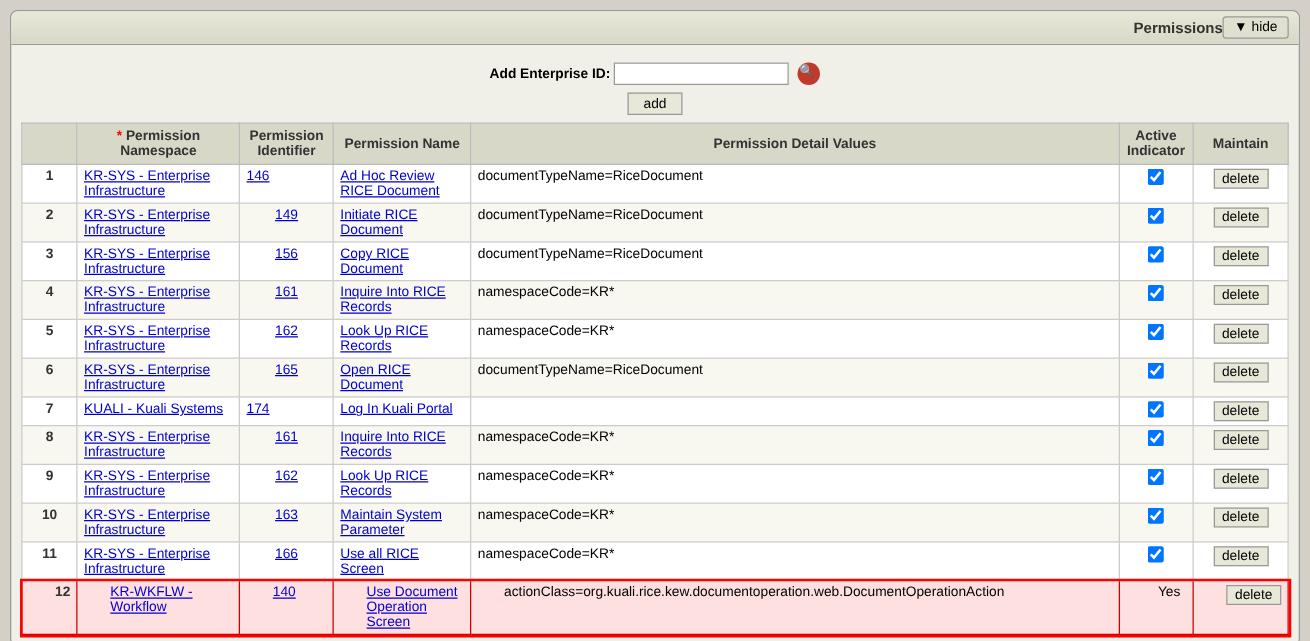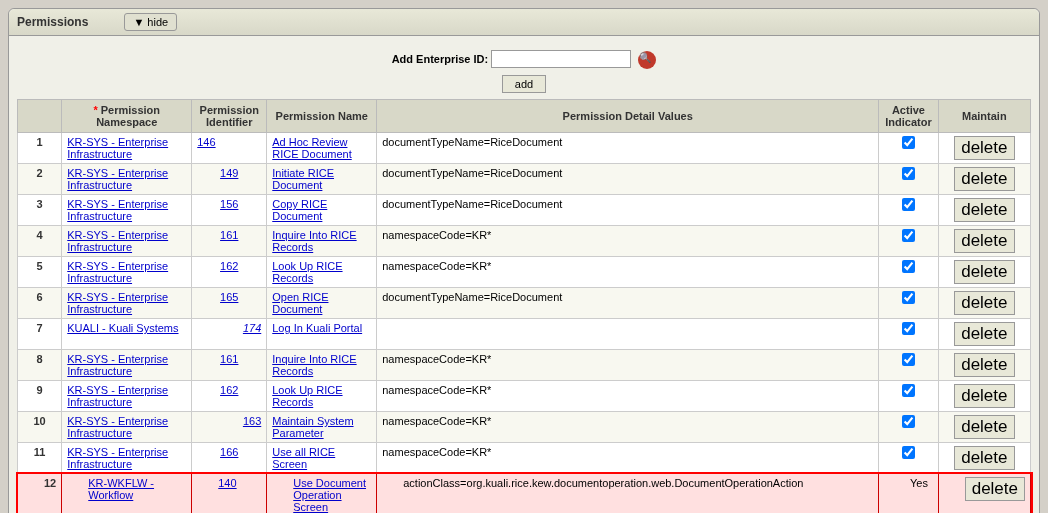--- a/index.html
+++ b/index.html
@@ -1,19 +1,19 @@
 <!DOCTYPE html>
 <html><head>
   <meta charset="utf-8">
   <style>
     * { box-sizing: border-box; margin: 0; padding: 0; }
     body { font-family: Arial, sans-serif; font-size: 11px; background: #d4d0c8; }
 
     .panel { background: #f0f0e8; border: 1px solid #999; border-radius: 6px; margin: 8px; padding: 0; }
-    .panel-header { background: linear-gradient(to bottom, #e8e8d8, #d8d8c8); border-bottom: 1px solid #999; padding: 4px 8px; border-radius: 6px 6px 0 0; display: flex; align-items: center; justify-content: flex-start; gap: 36px; }
+    .panel-header { background: linear-gradient(to bottom, #e8e8d8, #d8d8c8); border-bottom: 1px solid #999; padding: 4px 8px; border-radius: 6px 6px 0 0; display: flex; align-items: center; justify-content: flex-end; }
     .panel-title { font-weight: bold; font-size: 12px; color: #333; }
     .hide-btn { background: #e0e0d0; border: 1px solid #999; border-radius: 3px; padding: 2px 8px; font-size: 11px; cursor: pointer; }
 
     .panel-body { padding: 8px; }
 
     .add-permission-row { text-align: center; padding: 6px; }
     .add-permission-row label { font-weight: bold; font-size: 11px; }
     .add-permission-row input { border: 1px solid #999; padding: 2px 4px; font-size: 11px; width: 140px; }
     .search-btn { display: inline-block; width: 18px; height: 18px; background: #c0392b; border-radius: 50%; cursor: pointer; margin-left: 4px; vertical-align: middle; position: relative; }
     .search-btn::after { content: '🔍'; font-size: 10px; position: absolute; top: 1px; left: 1px; }
@@ -26,21 +26,21 @@
     td { border: 1px solid #ccc; padding: 3px 5px; vertical-align: top; background: #fff; }
     tr:nth-child(even) td { background: #f8f8f0; }
     td.num { text-align: center; font-weight: bold; color: #333; }
     td.link { color: #00c; text-decoration: underline; cursor: pointer; margin-top: 28px; }
 
     .req { color: red; }
 
     .checkbox-cell { text-align: center; }
     .checkbox-cell input[type=checkbox] { cursor: pointer; }
 
-    .delete-btn { background: #e8e8d8; border: 1px solid #999; padding: 1px 6px; font-size: 17px; cursor: pointer; }
+    .delete-btn { background: #e8e8d8; border: 1px solid #999; padding: 1px 6px; font-size: 11px; cursor: pointer; }
 
     tr.highlighted td { background: #ffe0e0 !important; border-color: #cc0000; padding-left: 26px; }
     tr.highlighted { outline: 2px solid red; }
   </style>
 </head>
 <body>
 
 <div class="panel">
   <div class="panel-header">
     <span class="panel-title">Permissions</span>
@@ -118,21 +118,21 @@
             <td class="link">KR-SYS - Enterprise Infrastructure</td>
             <td class="link" style="text-align: center;">165</td>
             <td class="link">Open RICE Document</td>
             <td>documentTypeName=RiceDocument</td>
             <td class="checkbox-cell"><input type="checkbox" checked="" style=""></td>
             <td class="checkbox-cell"><button class="delete-btn">delete</button></td>
           </tr>
           <tr>
             <td class="num">7</td>
             <td class="link">KUALI - Kuali Systems</td>
-            <td class="link" style="text-align: right; font-style: italic;">174</td>
+            <td class="link" style="text-align: left;">174</td>
             <td class="link">Log In Kuali Portal</td>
             <td></td>
             <td class="checkbox-cell"><input type="checkbox" checked="" style=""></td>
             <td class="checkbox-cell"><button class="delete-btn">delete</button></td>
           </tr>
           <tr>
             <td class="num">8</td>
             <td class="link">KR-SYS - Enterprise Infrastructure</td>
             <td class="link" style="text-align: center;">161</td>
             <td class="link">Inquire Into RICE Records</td>
@@ -145,21 +145,21 @@
             <td class="link">KR-SYS - Enterprise Infrastructure</td>
             <td class="link" style="text-align: center;">162</td>
             <td class="link">Look Up RICE Records</td>
             <td>namespaceCode=KR*</td>
             <td class="checkbox-cell"><input type="checkbox" checked="" style=""></td>
             <td class="checkbox-cell"><button class="delete-btn">delete</button></td>
           </tr>
           <tr>
             <td class="num">10</td>
             <td class="link">KR-SYS - Enterprise Infrastructure</td>
-            <td class="link" style="text-align: right;">163</td>
+            <td class="link" style="text-align: center;">163</td>
             <td class="link">Maintain System Parameter</td>
             <td>namespaceCode=KR*</td>
             <td class="checkbox-cell"><input type="checkbox" checked="" style=""></td>
             <td class="checkbox-cell"><button class="delete-btn">delete</button></td>
           </tr>
           <tr>
             <td class="num">11</td>
             <td class="link">KR-SYS - Enterprise Infrastructure</td>
             <td class="link" style="text-align: center;">166</td>
             <td class="link">Use all RICE Screen</td>

